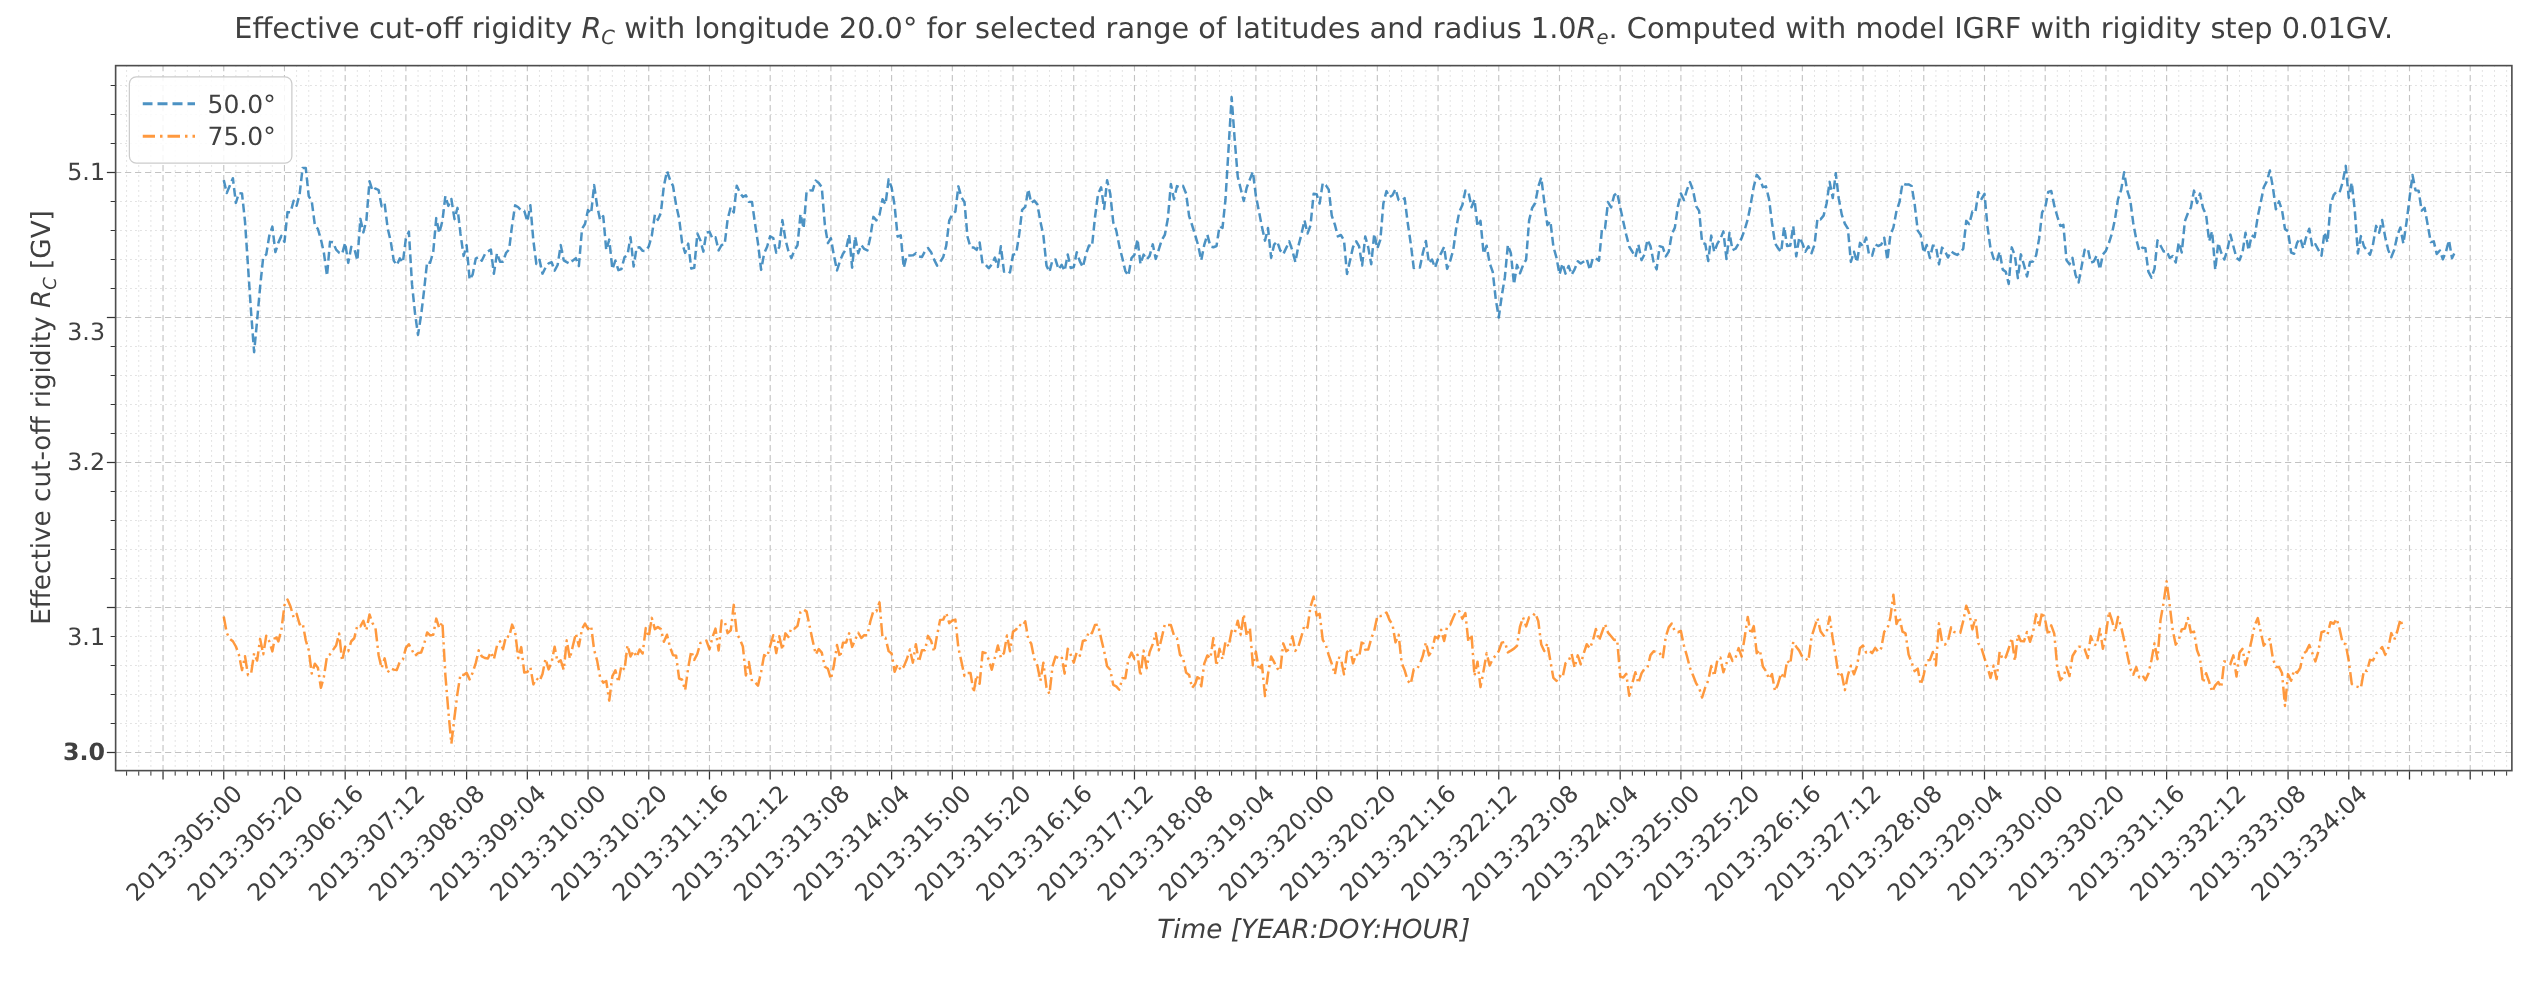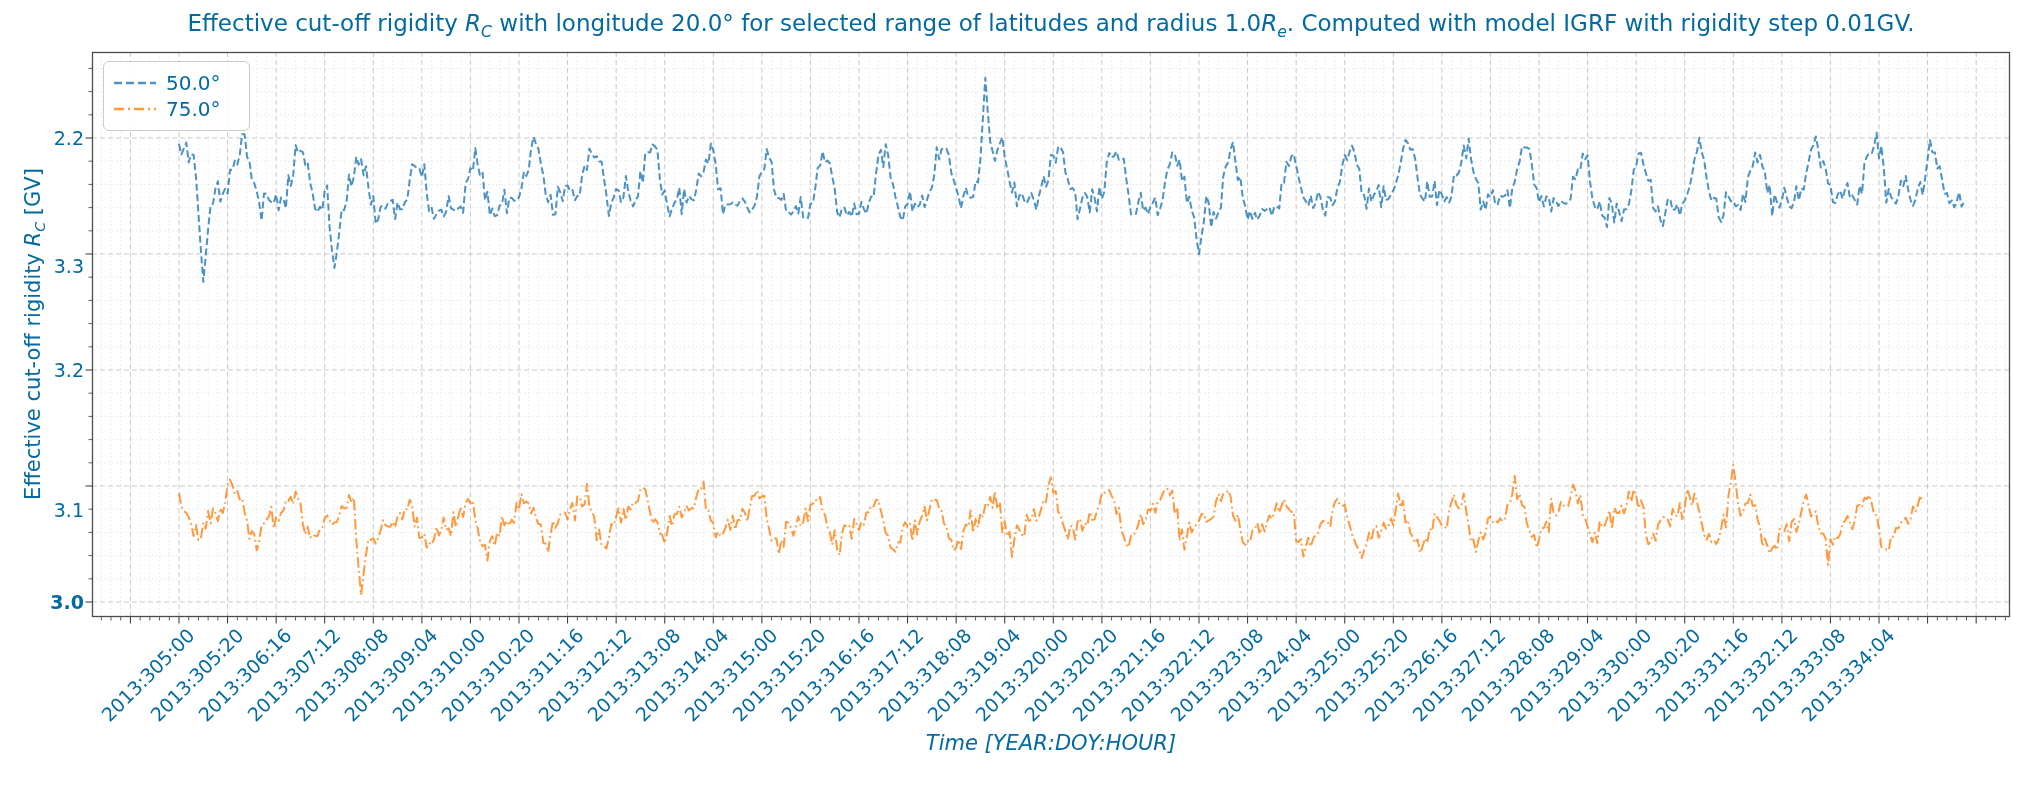--- a/index.html
+++ b/index.html
@@ -1,21 +1,21 @@
 <!DOCTYPE html>
 <html><head>
 <meta charset="utf-8">
 <style>
   html,body{margin:0;padding:0;background:#ffffff;}
   .figure{
     position:relative;
     width:2034px;height:785px;
     background:#ffffff;
     font-family:"DejaVu Sans","Liberation Sans",sans-serif;
-    color:#0369a1;
+    color:#404040;
     overflow:hidden;
   }
   .title{
     position:absolute;left:92px;top:8px;width:1918px;
     text-align:center;font-size:23px;line-height:30px;white-space:nowrap;
   }
   .title .mi, .ylabel .mi{font-style:italic;}
   .title sub, .ylabel sub{font-size:0.68em;font-style:italic;}
   .chart-svg{position:absolute;left:0;top:0;}
   .ylabel{
@@ -34,21 +34,21 @@
   .xtick-label{
     position:absolute;width:180px;height:22px;line-height:22px;
     text-align:right;font-size:19px;white-space:nowrap;
     transform-origin:100% 0%;
     transform:rotate(-45deg);
   }
   .legend{
     position:absolute;left:103px;top:61px;
     box-sizing:border-box;
     min-width:130px;height:70px;
-    padding:8px 28px 8px 10px;
+    padding:8px 12px 8px 10px;
     border:1px solid #cccccc;border-radius:6px;
     background:rgba(255,255,255,0.85);
     display:flex;flex-direction:column;justify-content:space-around;
     z-index:5;
   }
   .legend-item{display:flex;align-items:center;gap:10px;}
   .legend-label{font-size:20px;line-height:24px;}
 </style>
 </head>
 <body>
@@ -535,21 +535,21 @@
         <line x1="85.5" y1="138.0000000000001" x2="92" y2="138.0000000000001"></line>
       </g>
       <rect x="92.5" y="52.5" width="1917" height="564" fill="none" stroke="#4d4d4d" stroke-width="1.3"></rect>
     </svg>
 
   <div id="tick-layer">
       <div class="ytick-label" style="left: 24px; top: 590px; font-weight: bold;">3.0</div>
       <div class="ytick-label" style="left: 24px; top: 474px; margin-top: 24px;">3.1</div>
       <div class="ytick-label" style="left: 24px; top: 358px;">3.2</div>
       <div class="ytick-label" style="left: 24px; top: 254px;">3.3</div>
-      <div class="ytick-label" style="left: 24px; top: 126px;">2.2</div>
+      <div class="ytick-label" style="left: 24px; top: 126px;">5.1</div>
       <div class="xtick-label" style="left: 3px; top: 624px;">2013:305:00</div>
       <div class="xtick-label" style="left: 51.572px; top: 624px;">2013:305:20</div>
       <div class="xtick-label" style="left: 100.144px; top: 624px;">2013:306:16</div>
       <div class="xtick-label" style="left: 148.716px; top: 624px;">2013:307:12</div>
       <div class="xtick-label" style="left: 197.288px; top: 624px;">2013:308:08</div>
       <div class="xtick-label" style="left: 245.86px; top: 624px;">2013:309:04</div>
       <div class="xtick-label" style="left: 294.432px; top: 624px;">2013:310:00</div>
       <div class="xtick-label" style="left: 343.004px; top: 624px;">2013:310:20</div>
       <div class="xtick-label" style="left: 391.576px; top: 624px;">2013:311:16</div>
       <div class="xtick-label" style="left: 440.148px; top: 624px;">2013:312:12</div>

